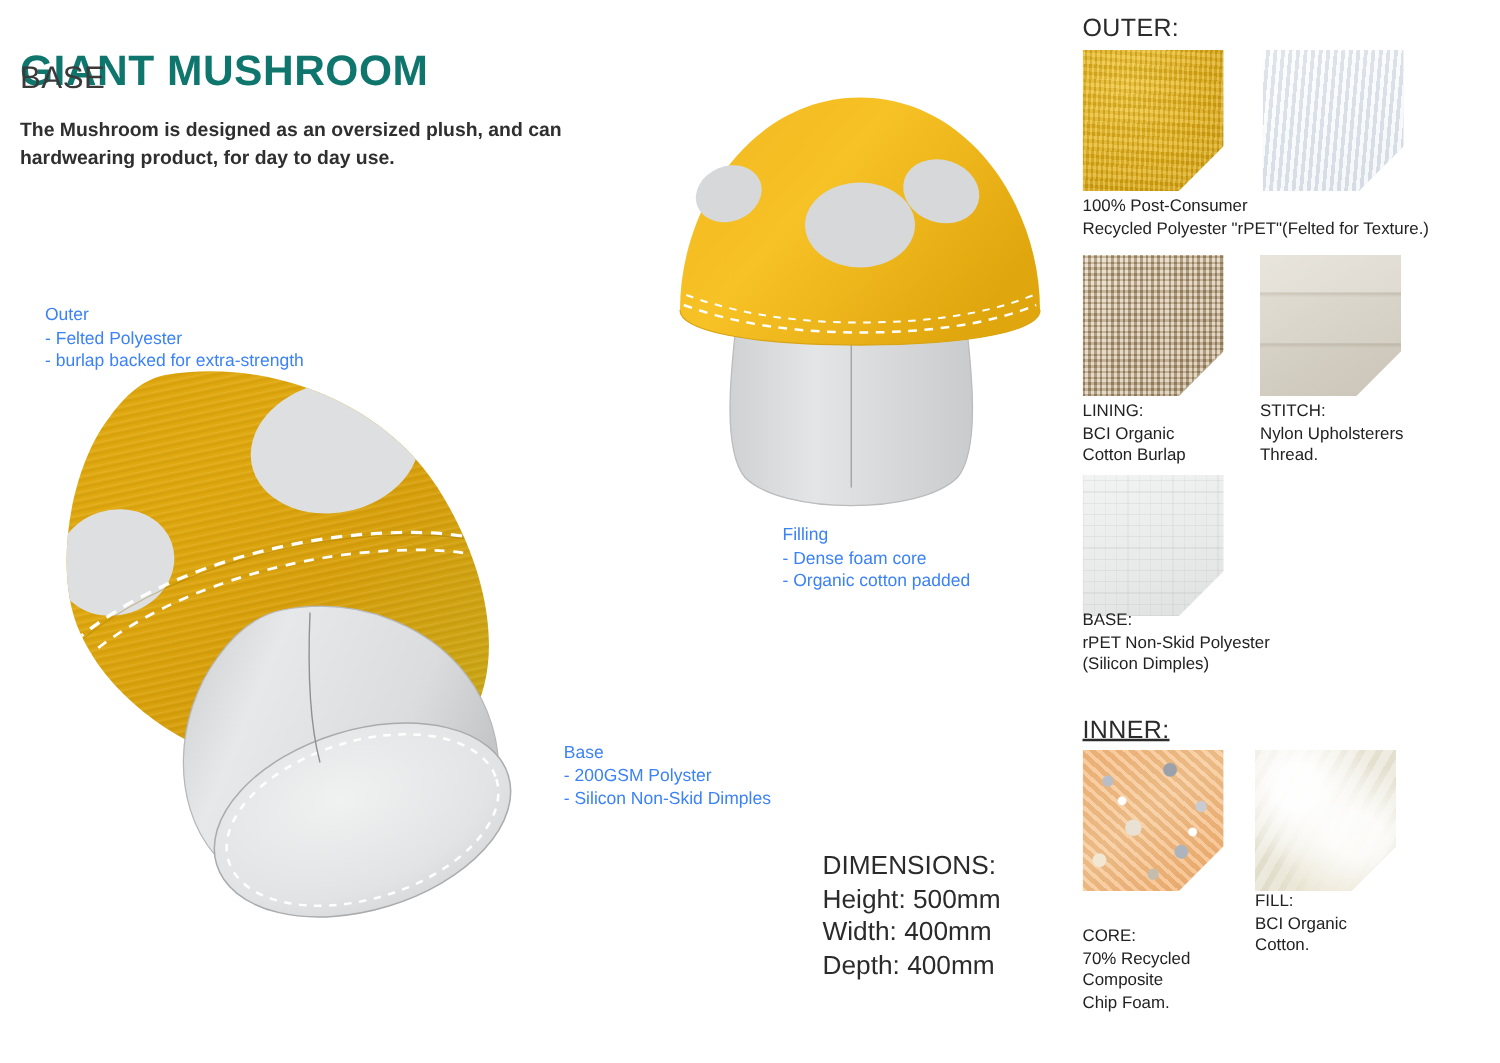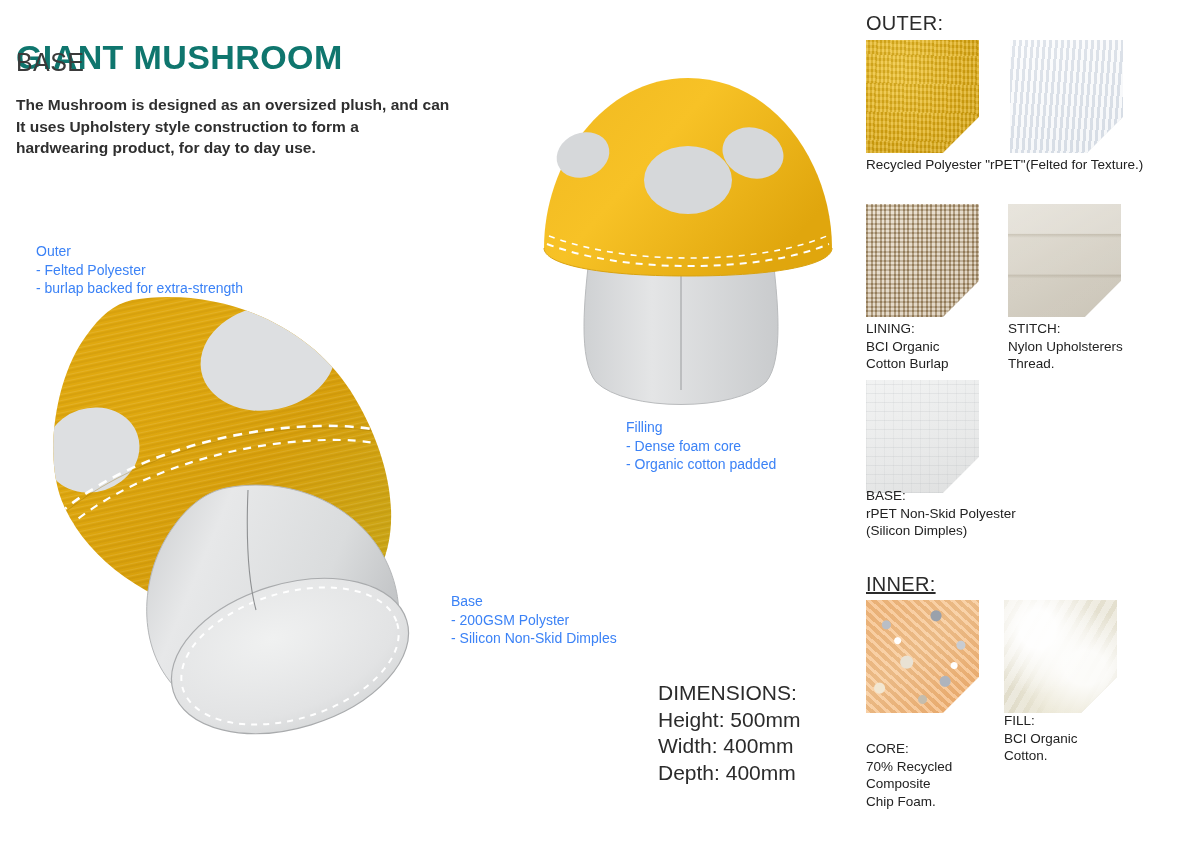--- a/index.html
+++ b/index.html
@@ -98,21 +98,20 @@
   #render-large{left:20px;top:280px;width:470px;height:480px;}
   svg{display:block;overflow:visible;}
 </style>
 </head>
 <body>
 
 <div class="abs" id="title">GIANT MUSHROOM</div>
 <div class="abs" id="subtitle">BASE</div>
 <div class="abs" id="intro">
   <div>The Mushroom is designed as an oversized plush, and can</div>
-  <div>It uses Upholstery style construction to form a</div>
   <div>hardwearing product, for day to day use.</div>
 </div>
 
 <div class="abs anno" id="anno-outer">
   <div class="hd">Outer</div>
   <div>- Felted Polyester</div>
   <div>- burlap backed for extra-strength</div>
 </div>
 
 <div class="abs anno" id="anno-filling">
@@ -222,20 +221,21 @@
 
 <div class="abs sect-title" id="outer-title">OUTER:</div>
 
 <div class="swatch" style="left:866px;top:40px;">
   <div class="tex tex-felt"></div>
 </div>
 <div class="swatch" style="left:1010px;top:40px;">
   <div class="tex tex-white-felt"></div>
 </div>
 <div class="cap" style="left:866px;top:156px;">
+  <div>100% Post-Consumer</div>
   <div>Recycled Polyester "rPET"(Felted for Texture.)</div>
 </div>
 
 <div class="swatch" style="left:866px;top:204px;">
   <div class="tex tex-burlap"></div>
 </div>
 <div class="cap" style="left:866px;top:320px;">
   <div>LINING:</div>
   <div>BCI Organic</div>
   <div>Cotton Burlap</div>

